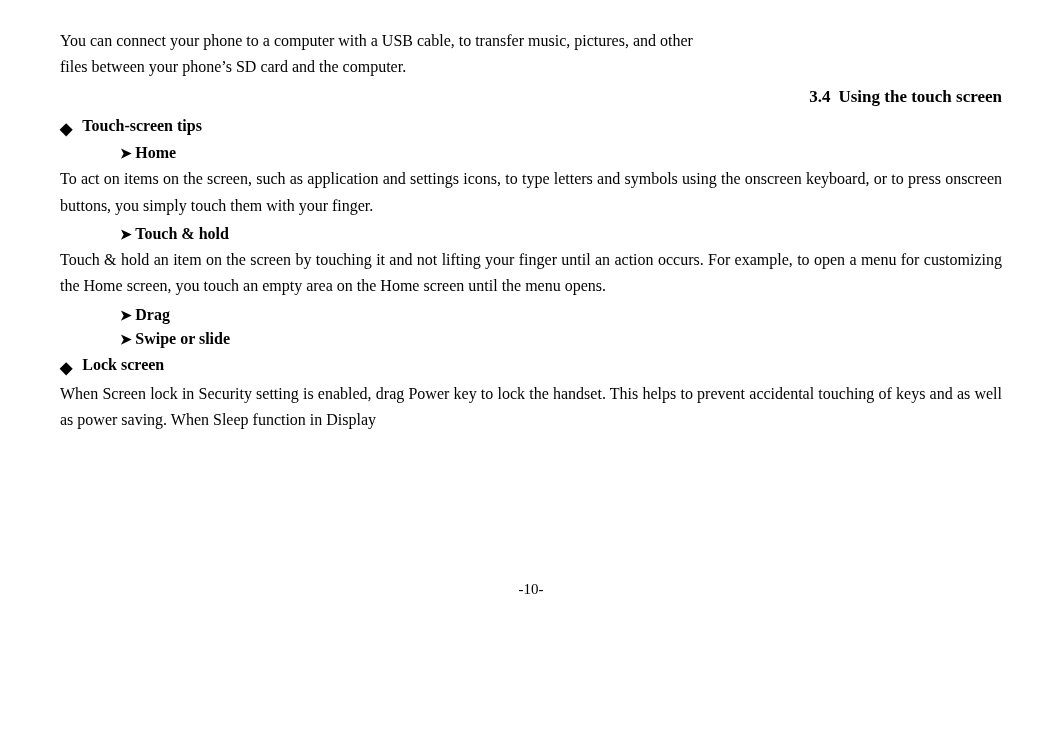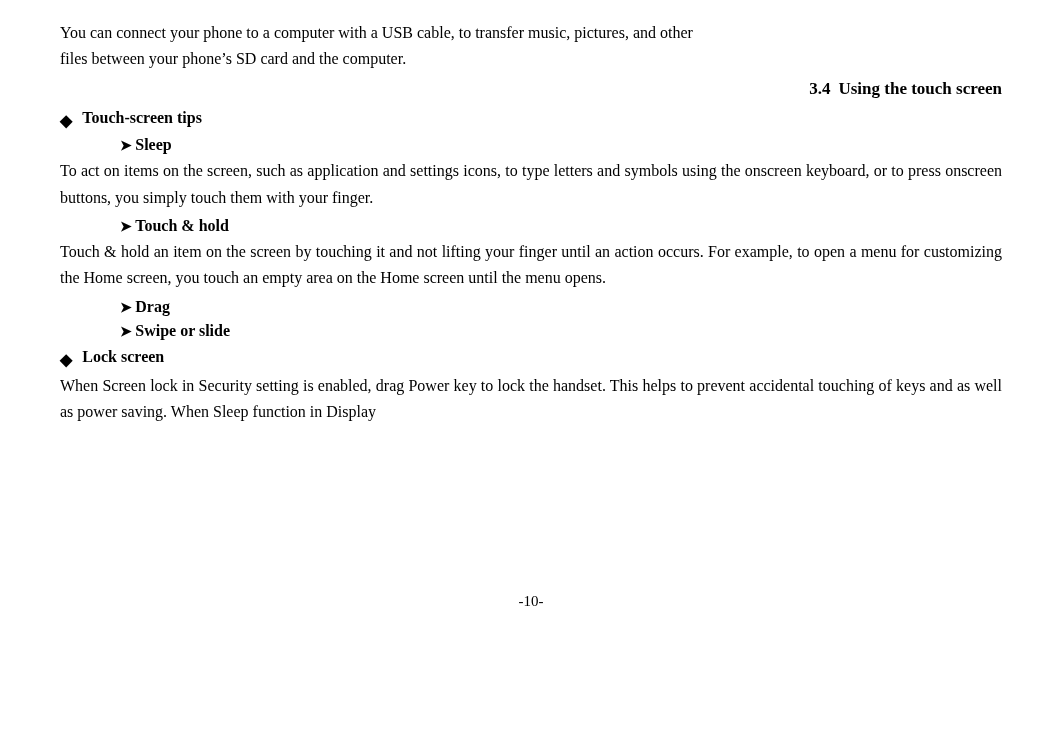--- a/index.html
+++ b/index.html
@@ -14,21 +14,21 @@
       background: #ffffff;
       font-family: "Times New Roman", Times, serif;
       font-size: 16px;
       color: #000000;
       overflow: hidden;
     }
 
     .page-container {
       width: 1062px;
       height: 626px;
-      padding: 20px 60px 20px 60px;
+      padding: 28px 60px 20px 60px;
       position: relative;
     }
 
     .intro-text {
       text-align: justify;
       line-height: 1.6;
       margin-bottom: 8px;
     }
 
     .section-heading {
@@ -79,21 +79,21 @@
     .body-text {
       text-align: justify;
       line-height: 1.65;
       margin-left: 0px;
       margin-bottom: 2px;
     }
 
     .bottom-page-num {
       text-align: center;
       position: absolute;
-      bottom: 16px;
+      bottom: 28px;
       width: calc(100% - 120px);
       font-size: 15px;
     }
   </style>
 </head>
 <body>
 
 <div class="page-container">
 
   <p class="intro-text">
@@ -104,21 +104,21 @@
   <div class="section-heading">
     <span class="section-num">3.4</span><span>Using the touch screen</span>
   </div>
 
   <div class="bullet-section">
     <div class="bullet-header">
       <span class="bullet-diamond">◆</span>
       <span>Touch-screen tips</span>
     </div>
 
-    <div class="sub-heading">Sleep</div>
+    <div class="sub-heading">Home</div>
     <p class="body-text">To act on items on the screen, such as application and settings icons, to type letters and symbols using the onscreen keyboard, or to press onscreen buttons, you simply touch them with your finger.</p>
 
     <div class="sub-heading">Touch &amp; hold</div>
     <p class="body-text">Touch &amp; hold an item on the screen by touching it and not lifting your finger until an action occurs. For example, to open a menu for customizing the Home screen, you touch an empty area on the Home screen until the menu opens.</p>
 
     <div class="sub-heading">Drag</div>
 
     <div class="sub-heading">Swipe or slide</div>
   </div>
 

